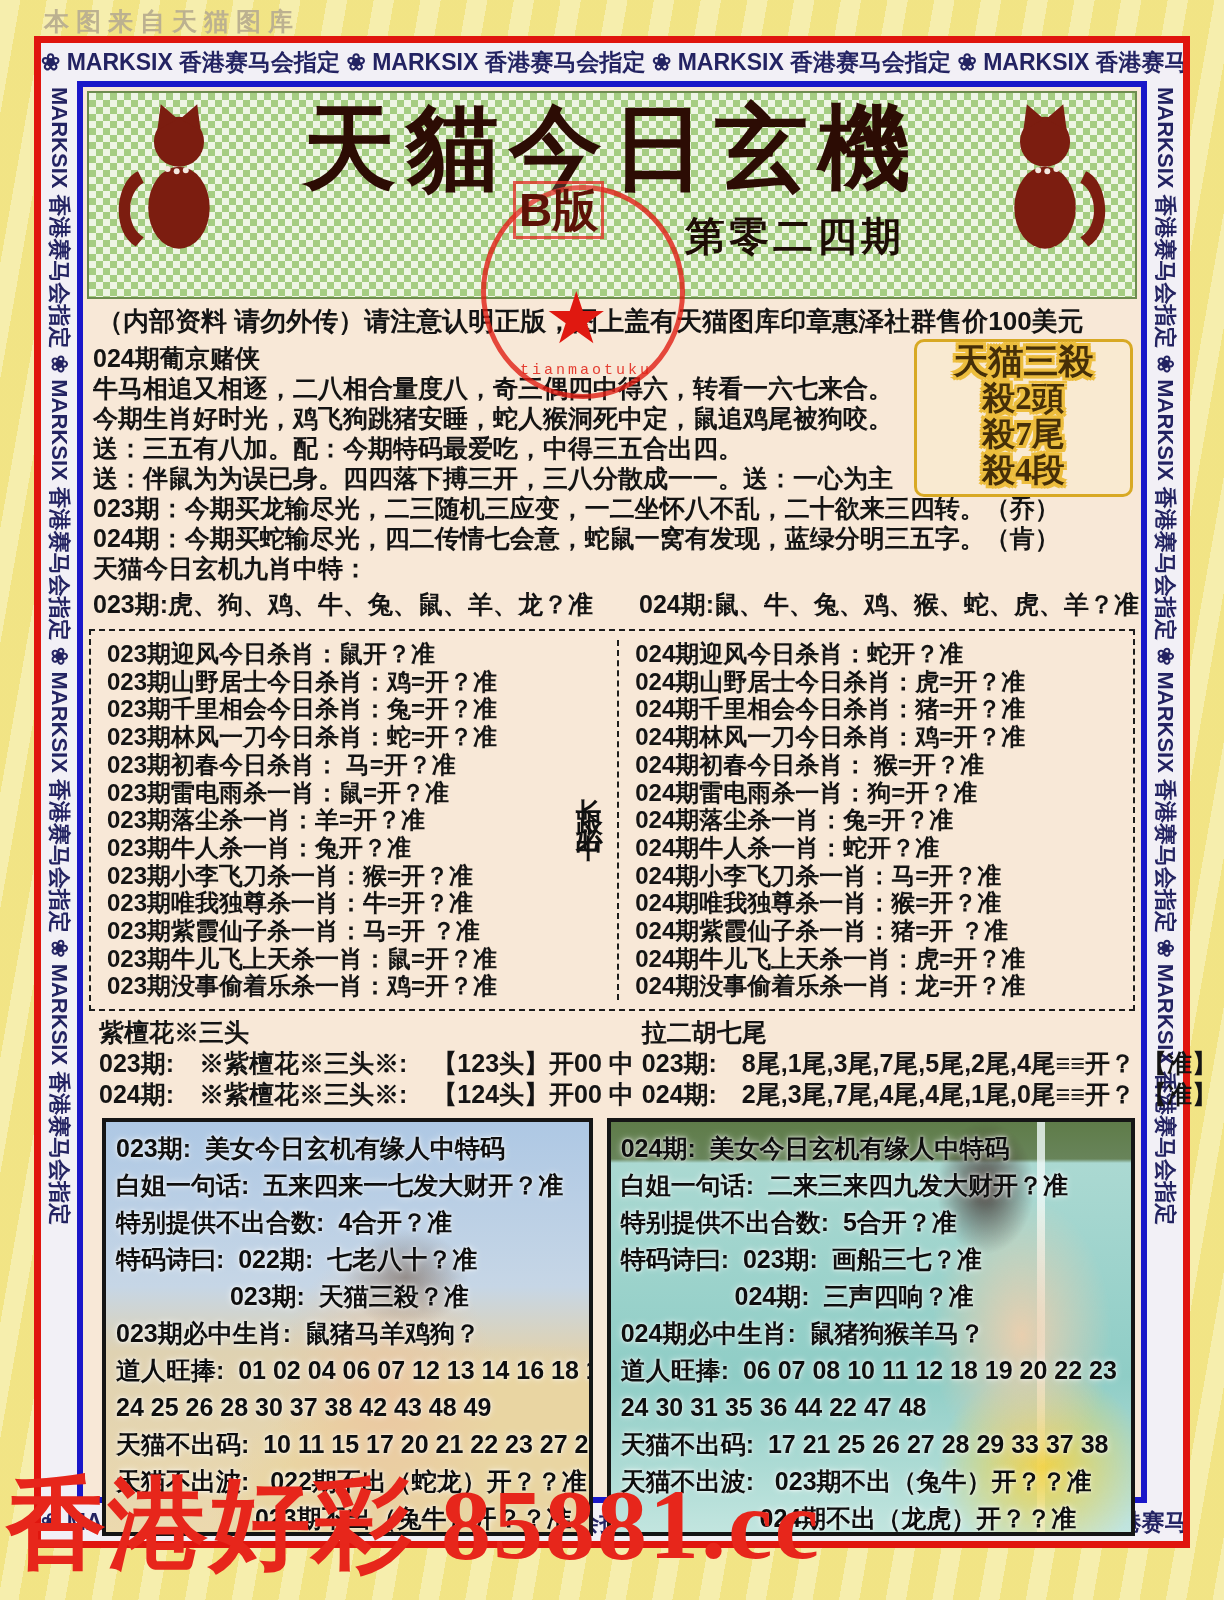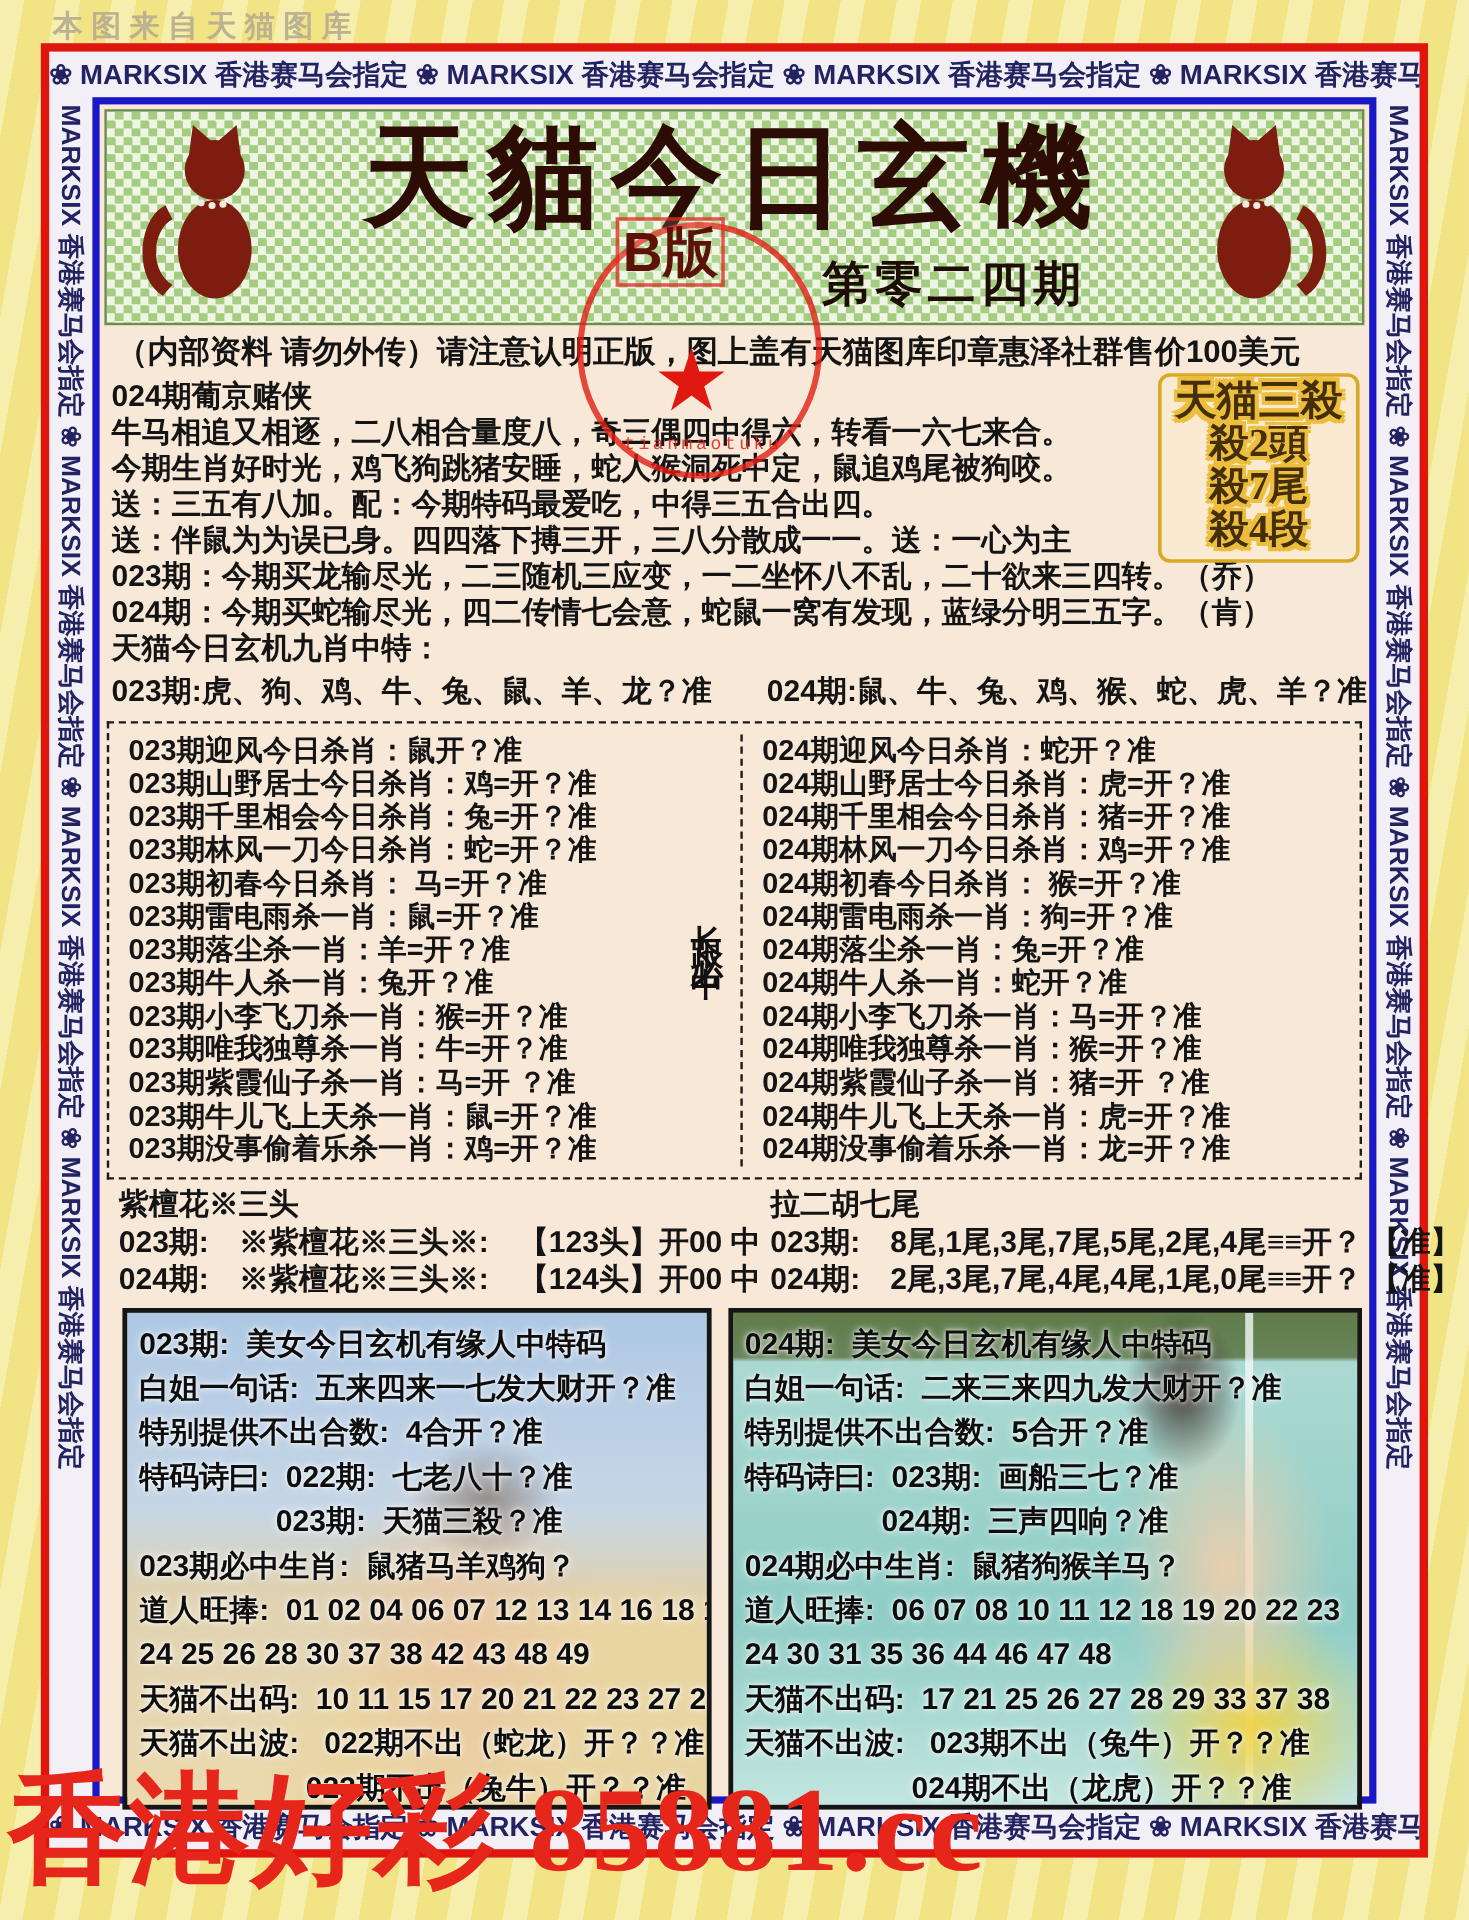--- a/index.html
+++ b/index.html
@@ -46,21 +46,21 @@
   }
 
   
   .inner {
     position:absolute; left:36px; top:38px; right:36px; bottom:38px;
     border:6px solid #1a17c9; background:#f8e8d7; overflow:visible;
   }
 
   
   .header {
-    position:relative; margin:4px; height:180px;
+    position:relative; margin:4px; height:208px;
     border:2px solid #6d8c4f;
     background-color:#eef5e4;
     background-image: conic-gradient(#a5cd82 90deg, #eef5e4 90deg 180deg,
                        #a5cd82 180deg 270deg, #eef5e4 270deg);
     background-size:14px 14px;
   }
   .title {
     text-align:center; padding-top:4px;
     font-family:"Liberation Serif", serif;
     font-size:93px; font-weight:900; color:#2c0c04; letter-spacing:10px;
@@ -99,21 +99,21 @@
     margin:4px 4px 0; padding:0 10px; height:36px;
     font-size:26px; font-weight:700; color:#141414; white-space:nowrap;
   }
 
   
   .main { position:relative; padding:4px 10px 0; }
   .mline { font-size:25px; font-weight:700; color:#141414; line-height:30px; white-space:nowrap; }
   .nine-row { display:flex; gap:46px; margin-top:6px;align-items:flex-end; }
   .nine-row .mline { white-space:nowrap; }
   .sankill {
-    position:absolute; right:8px; top:0; width:168px;
+    position:absolute; right:8px; top:0; width:219px;
     border:3px solid #d8a924; border-radius:10px;
     text-align:center; padding:2px 4px 6px; background:rgba(250,238,190,.25);
   }
   .sk {
     font-family:"Liberation Serif", serif;
     font-weight:900; color:#452f08; line-height:36px; font-size:33px;
     text-shadow:-3px -3px 0 #edbe3e, 3px -3px 0 #edbe3e, -3px 3px 0 #edbe3e,
                 3px 3px 0 #edbe3e, -3px 0 0 #edbe3e, 3px 0 0 #edbe3e,
                 0 -3px 0 #edbe3e, 0 3px 0 #edbe3e;
   }
@@ -317,21 +317,21 @@
       </div>
       <div class="photo photo-r">
         <div class="ptxt">
           <div>024期:  美女今日玄机有缘人中特码</div>
           <div>白姐一句话:  二来三来四九发大财开？准</div>
           <div>特别提供不出合数:  5合开？准</div>
           <div>特码诗曰:  023期:  画船三七？准</div>
           <div>　　　　  024期:  三声四响？准</div>
           <div>024期必中生肖:  鼠猪狗猴羊马？</div>
           <div>道人旺捧:  06 07 08 10 11 12 18 19 20 22 23</div>
-          <div>24 30 31 35 36 44 46 47 48</div>
+          <div>24 30 31 35 36 44 22 47 48</div>
           <div>天猫不出码:  17 21 25 26 27 28 29 33 37 38</div>
           <div>天猫不出波:   023期不出（兔牛）开？？准</div>
           <div>　　　　　  024期不出（龙虎）开？？准</div>
         </div>
       </div>
     </div>
 
   </div>
 </div>
 

